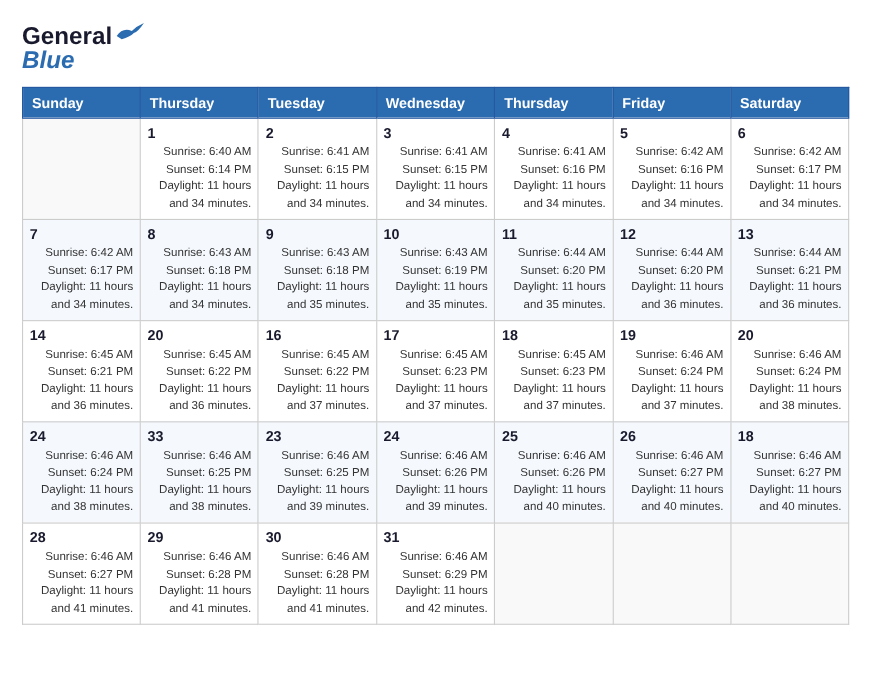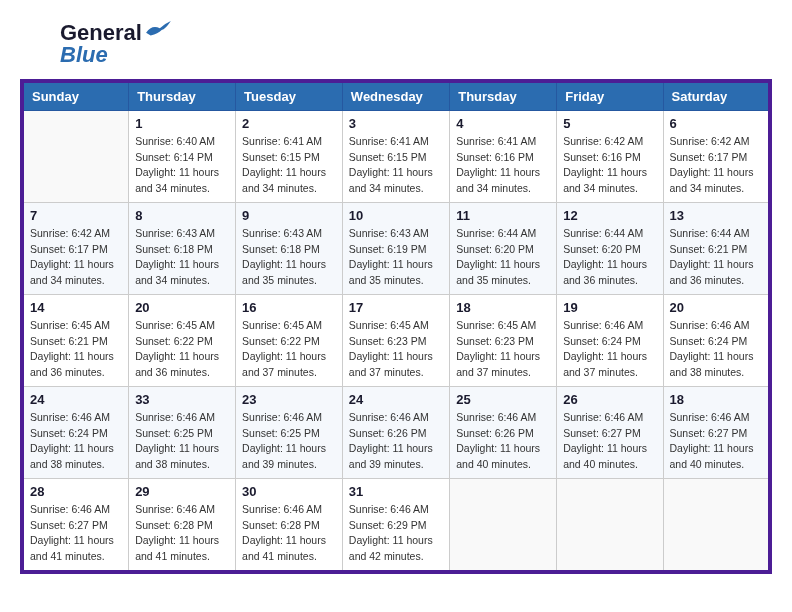--- a/index.html
+++ b/index.html
@@ -12,38 +12,37 @@
     }
     .header {
       display: flex;
       justify-content: space-between;
       align-items: flex-start;
       margin-bottom: 10px;
     }
     .logo {
       display: flex;
       align-items: center;
-      margin-left: 40px;
     }
     .title-block {
       text-align: right;
     }
     .main-title {
       font-size: 36px;
       font-weight: bold;
       color: #1a1a2e;
     }
     .subtitle {
       font-size: 16px;
       color: #444;
     }
     .calendar {
       width: 100%;
       border-collapse: collapse;
-      border: 4px solid #4c1d95;
+      border: 1px solid #4c1d95;
     }
     .calendar th {
       background-color: #2b6cb0;
       color: #fff;
       font-size: 13px;
       font-weight: bold;
       padding: 6px 8px;
       text-align: left;
       border: 1px solid #2558a0;
     }
@@ -64,20 +63,21 @@
       font-size: 13px;
       font-weight: bold;
       color: #1a1a2e;
       display: block;
       margin-bottom: 3px;
     }
     .day-info {
       font-size: 10.5px;
       line-height: 1.5;
       color: #333;
+      text-align: right;
     }
     .empty-cell {
       background: #f9f9f9 !important;
     }
   </style>
 </head>
 <body>
 
 <div class="header">
   <div class="logo">

